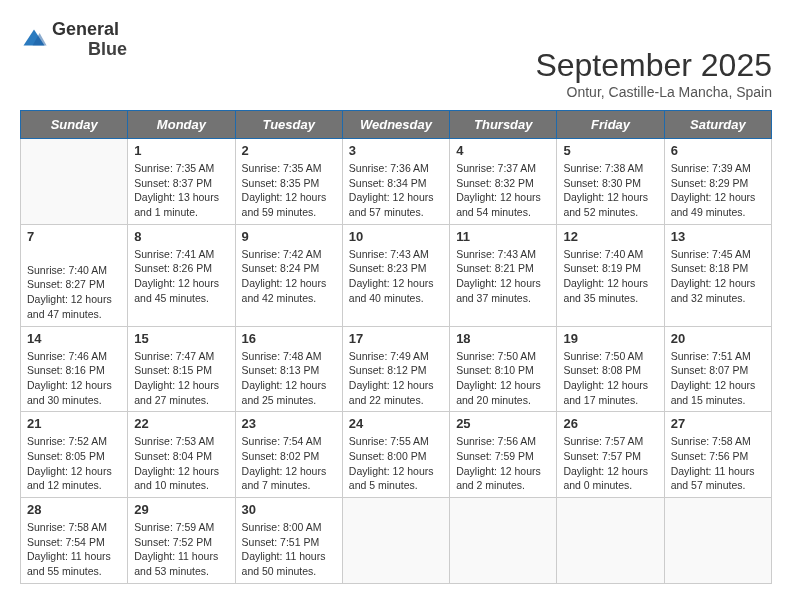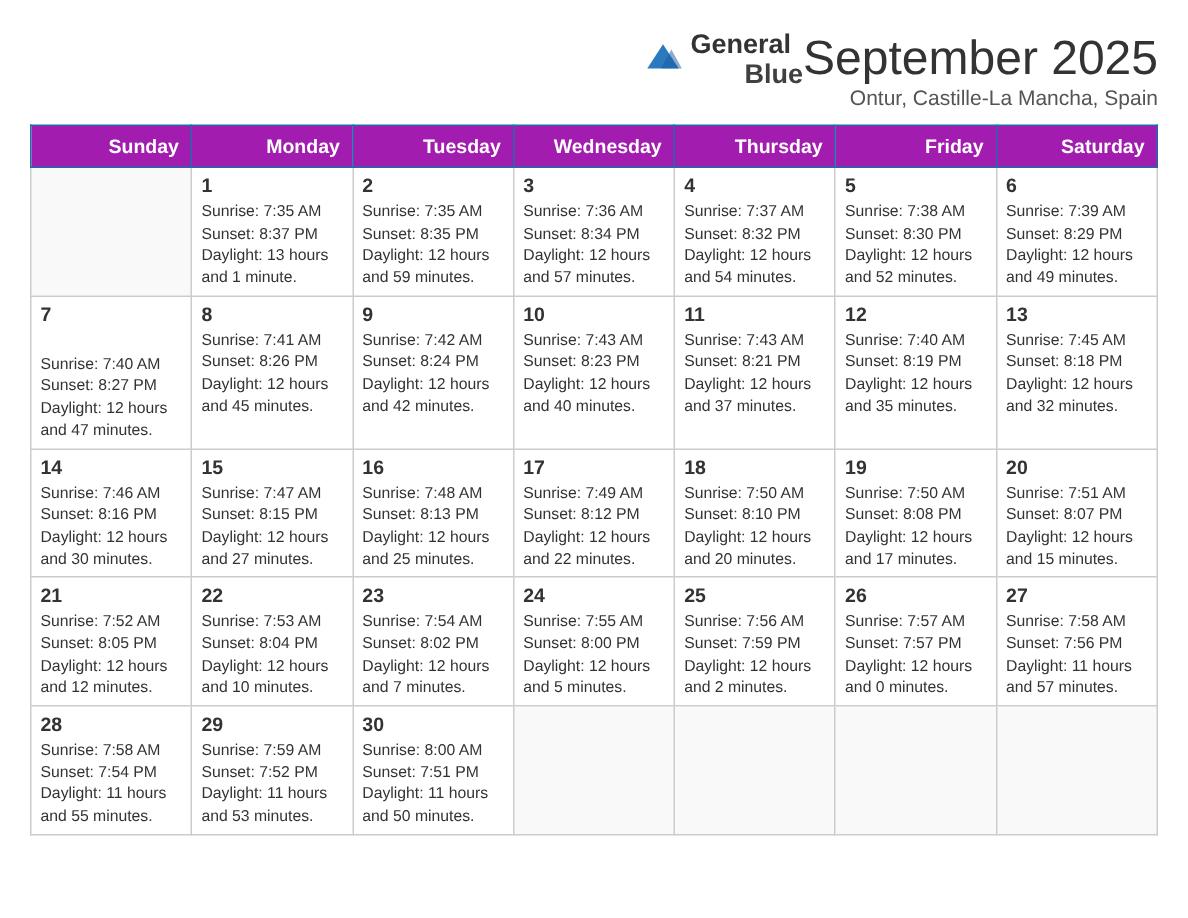--- a/index.html
+++ b/index.html
@@ -5,63 +5,64 @@
     * { box-sizing: border-box; margin: 0; padding: 0; }
     body {
       font-family: Arial, sans-serif;
       background: #fff;
       width: 792px;
       min-height: 612px;
       padding: 20px;
     }
     .header {
       display: flex;
-      justify-content: flex-end;
+      justify-content: space-between;
       align-items: flex-start;
       margin-bottom: 10px;
     }
     .logo {
       display: flex;
       align-items: center;
       gap: 4px;
     }
     .logo-text {
       font-size: 18px;
       font-weight: bold;
       line-height: 1.1;
     }
     .logo-text span.general { color: #333; }
     .logo-text span.blue { color: #404040; margin-left: 36px; }
     .logo-icon {
       width: 28px;
       height: 28px;
     }
-    .title-block { text-align: right; }
+    .title-block { text-align: right; margin-top: 27px; }
     .month-title {
       font-size: 32px;
       color: #333;
       font-weight: normal;
     }
     .subtitle {
       font-size: 14px;
       color: #555;
     }
     .calendar {
       width: 100%;
       border-collapse: collapse;
       border: 1px solid #ccc;
     }
     .calendar th {
-      background-color: #a21caf;
+      background-color: #737373;
       color: #fff;
       font-size: 13px;
       font-weight: bold;
-      text-align: right;
+      text-align: center;
       padding: 6px 8px;
       border: 1px solid #1e6aad;
+      font-style: italic;
     }
     .calendar td {
       vertical-align: top;
       border: 1px solid #ccc;
       padding: 4px 6px;
       width: 107px;
       min-height: 80px;
       font-size: 11px;
       color: #333;
     }

